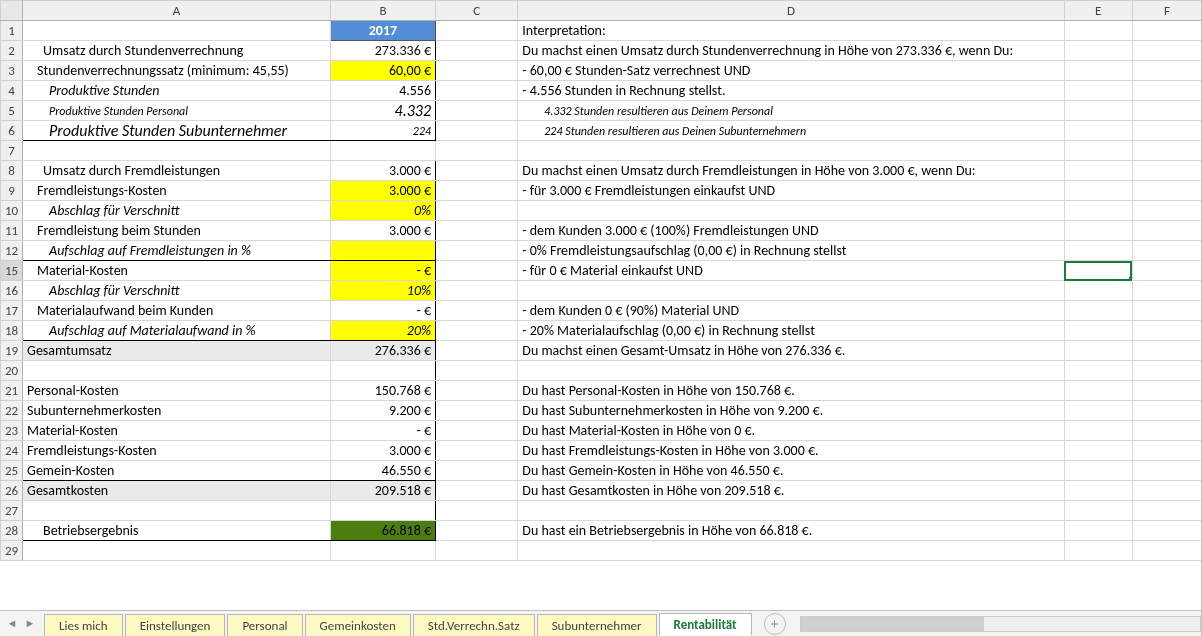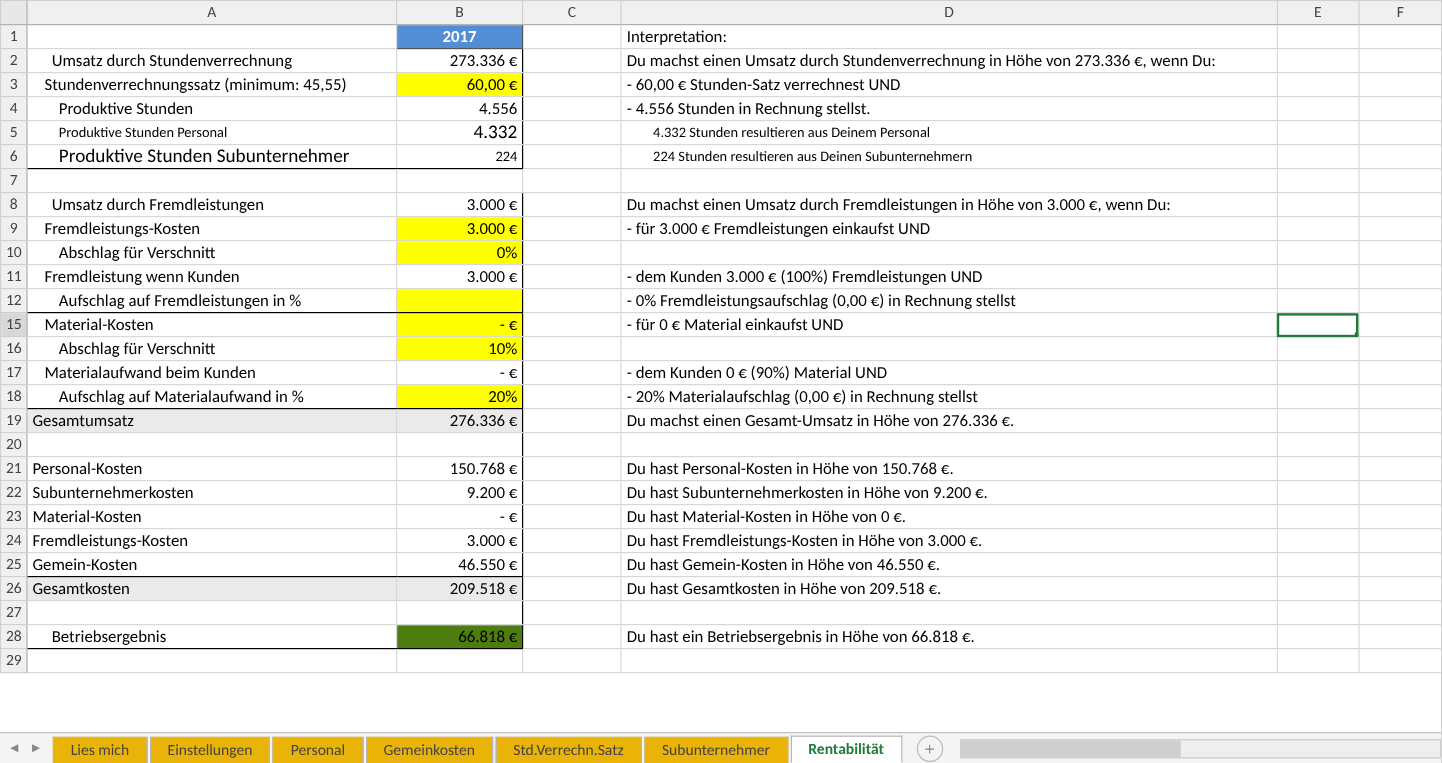--- a/index.html
+++ b/index.html
@@ -54,21 +54,21 @@
     border: 1px solid #d8d8d8;
     height: 20px;
     padding: 0 4px;
     white-space: nowrap;
     overflow: hidden;
     vertical-align: middle;
     background: #fff;
   }
   td.right  { text-align: right; }
   td.bold   { font-weight: normal; }
-  td.italic { }
+  td.italic { font-style: italic; }
 
   
   td.ind1 { padding-left: 14px; }
   td.ind2 { padding-left: 26px; }
 
   
   td.hdr2017   { background: #538DD5; color:#fff; font-weight:bold; text-align:center; border:1px solid #555;}
   td.yellow    { background: #FFFF00; }
   td.greyfill  { background: #eaeaea; }
   td.greenfill { background: #4d7c0f; }
@@ -96,21 +96,21 @@
   }
   .nav-arrows { display:flex; gap:2px; margin-right:6px;}
   .nav-arrows span{
     width:16px;height:16px;display:inline-flex;align-items:center;justify-content:center;
     color:#888; font-size:11px;
   }
   .tab {
     padding: 3px 14px;
     border:1px solid #b7b7b7;
     border-bottom:none;
-    background:#eab308;
+    background:#fef9c3;
     margin-right:2px;
     cursor:pointer;
     border-radius: 0;
     position:relative; top:1px;
     color:#444;
   }
   .tab.active {
     background:#fff;
     color:#1f7b3a;
     font-weight:600;
@@ -253,21 +253,21 @@
         <td class="cell ind2 italic">Abschlag für Verschnitt</td>
         <td class="cell right box-lr yellow italic">0%</td>
         <td class="cell"></td>
         <td class="cell"></td>
         <td class="cell"></td>
         <td class="cell"></td>
       </tr>
 
       <tr>
         <th class="row-header">11</th>
-        <td class="cell ind1">Fremdleistung wenn Kunden</td>
+        <td class="cell ind1">Fremdleistung beim Stunden</td>
         <td class="cell right box-lr">3.000 €</td>
         <td class="cell"></td>
         <td class="cell">- dem Kunden 3.000 € (100%) Fremdleistungen UND</td>
         <td class="cell"></td>
         <td class="cell"></td>
       </tr>
 
       <tr>
         <th class="row-header">12</th>
         <td class="cell ind2 italic box-bot">Aufschlag auf Fremdleistungen in %</td>

